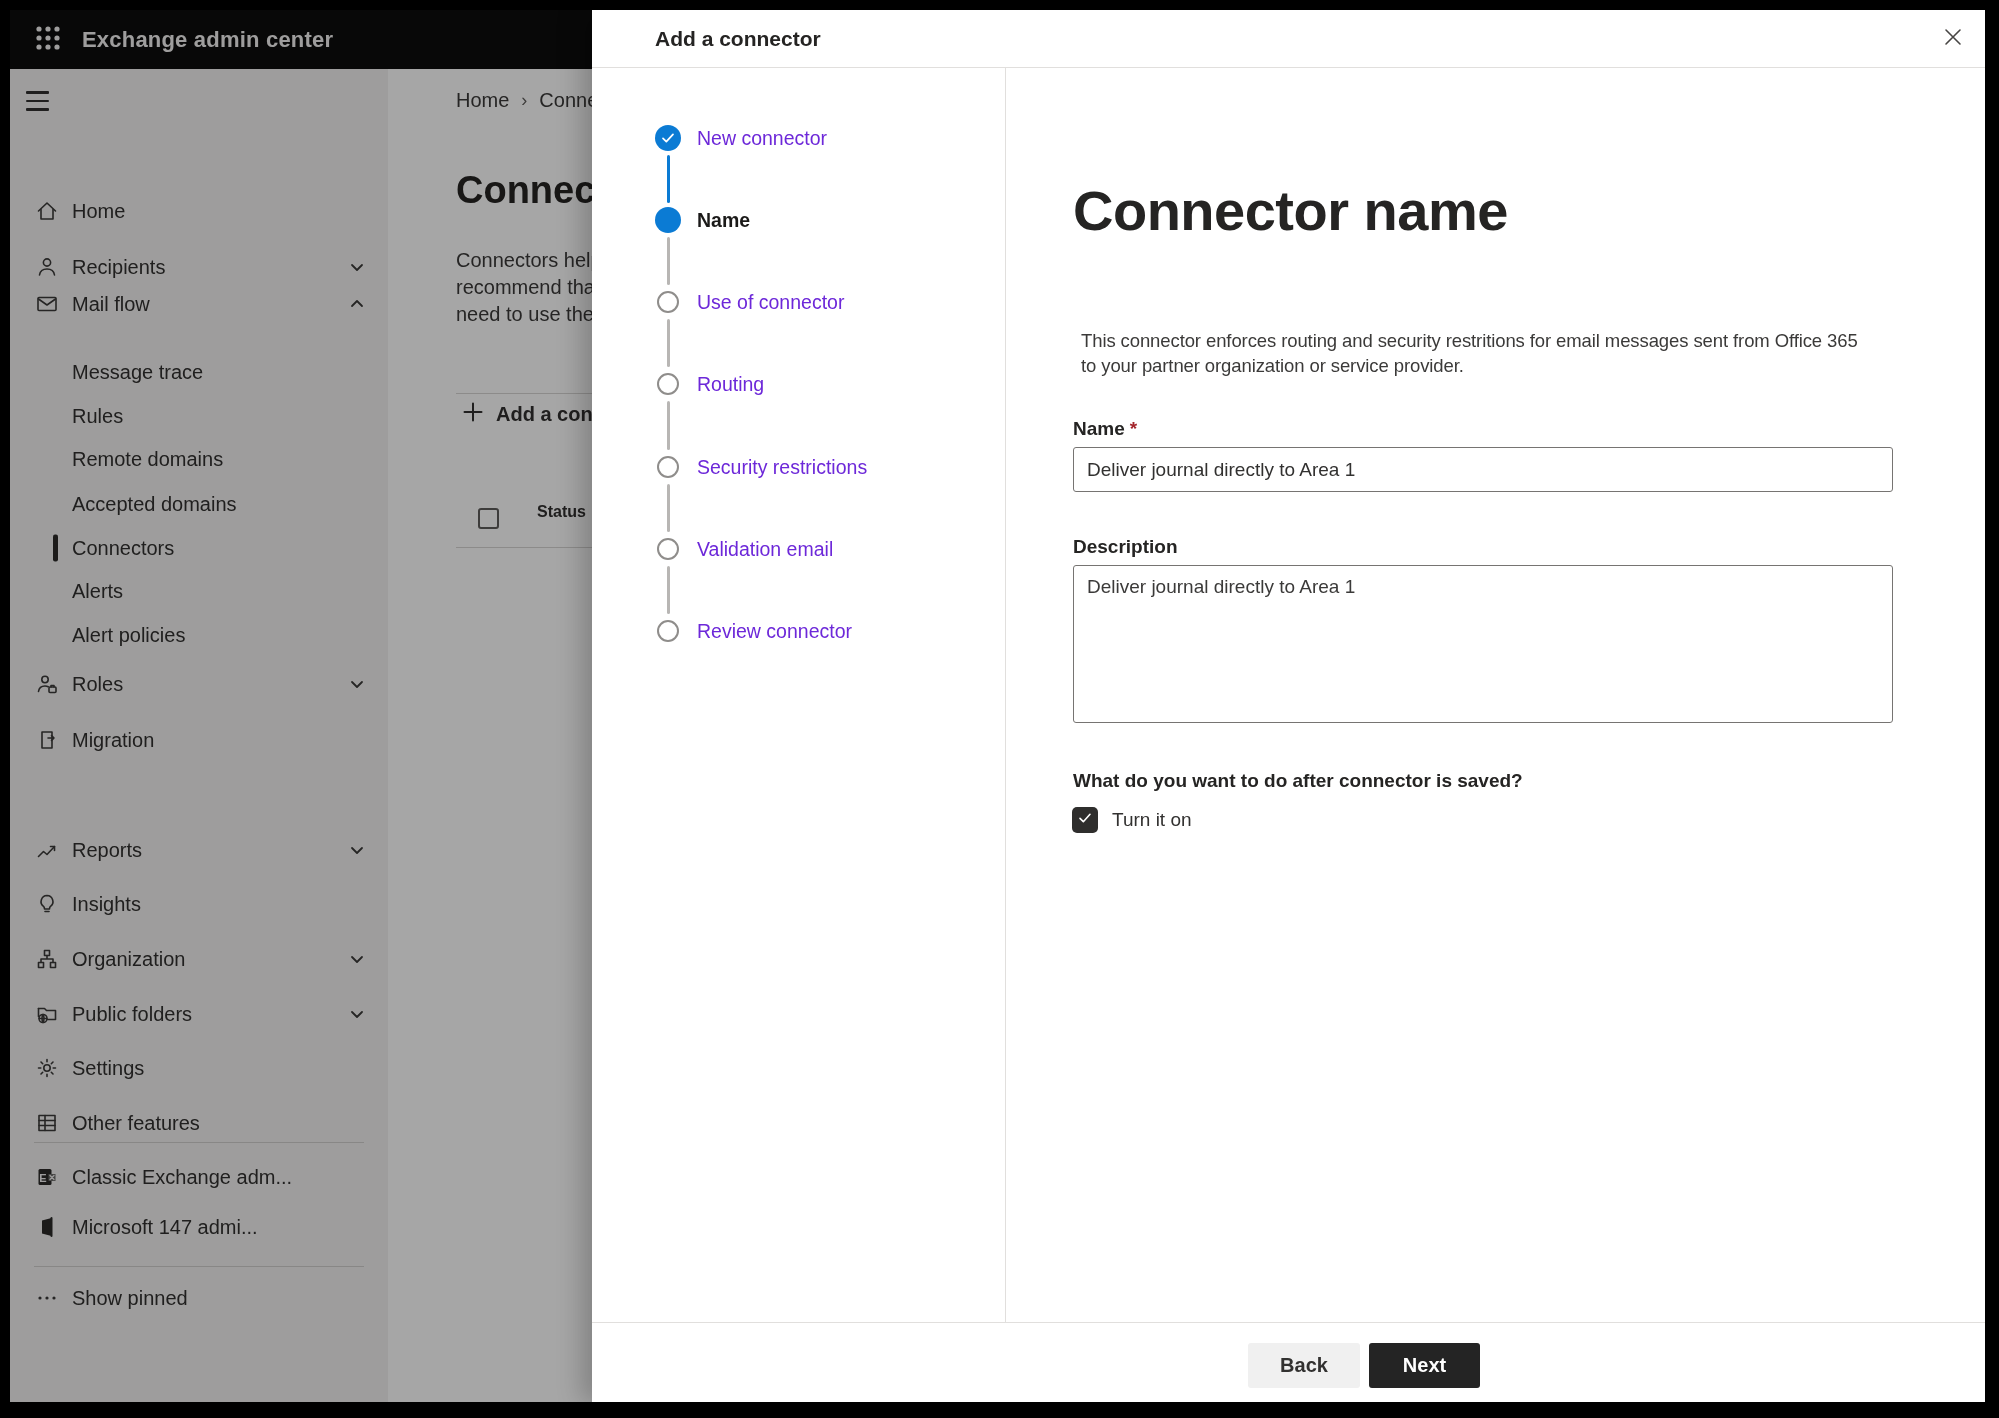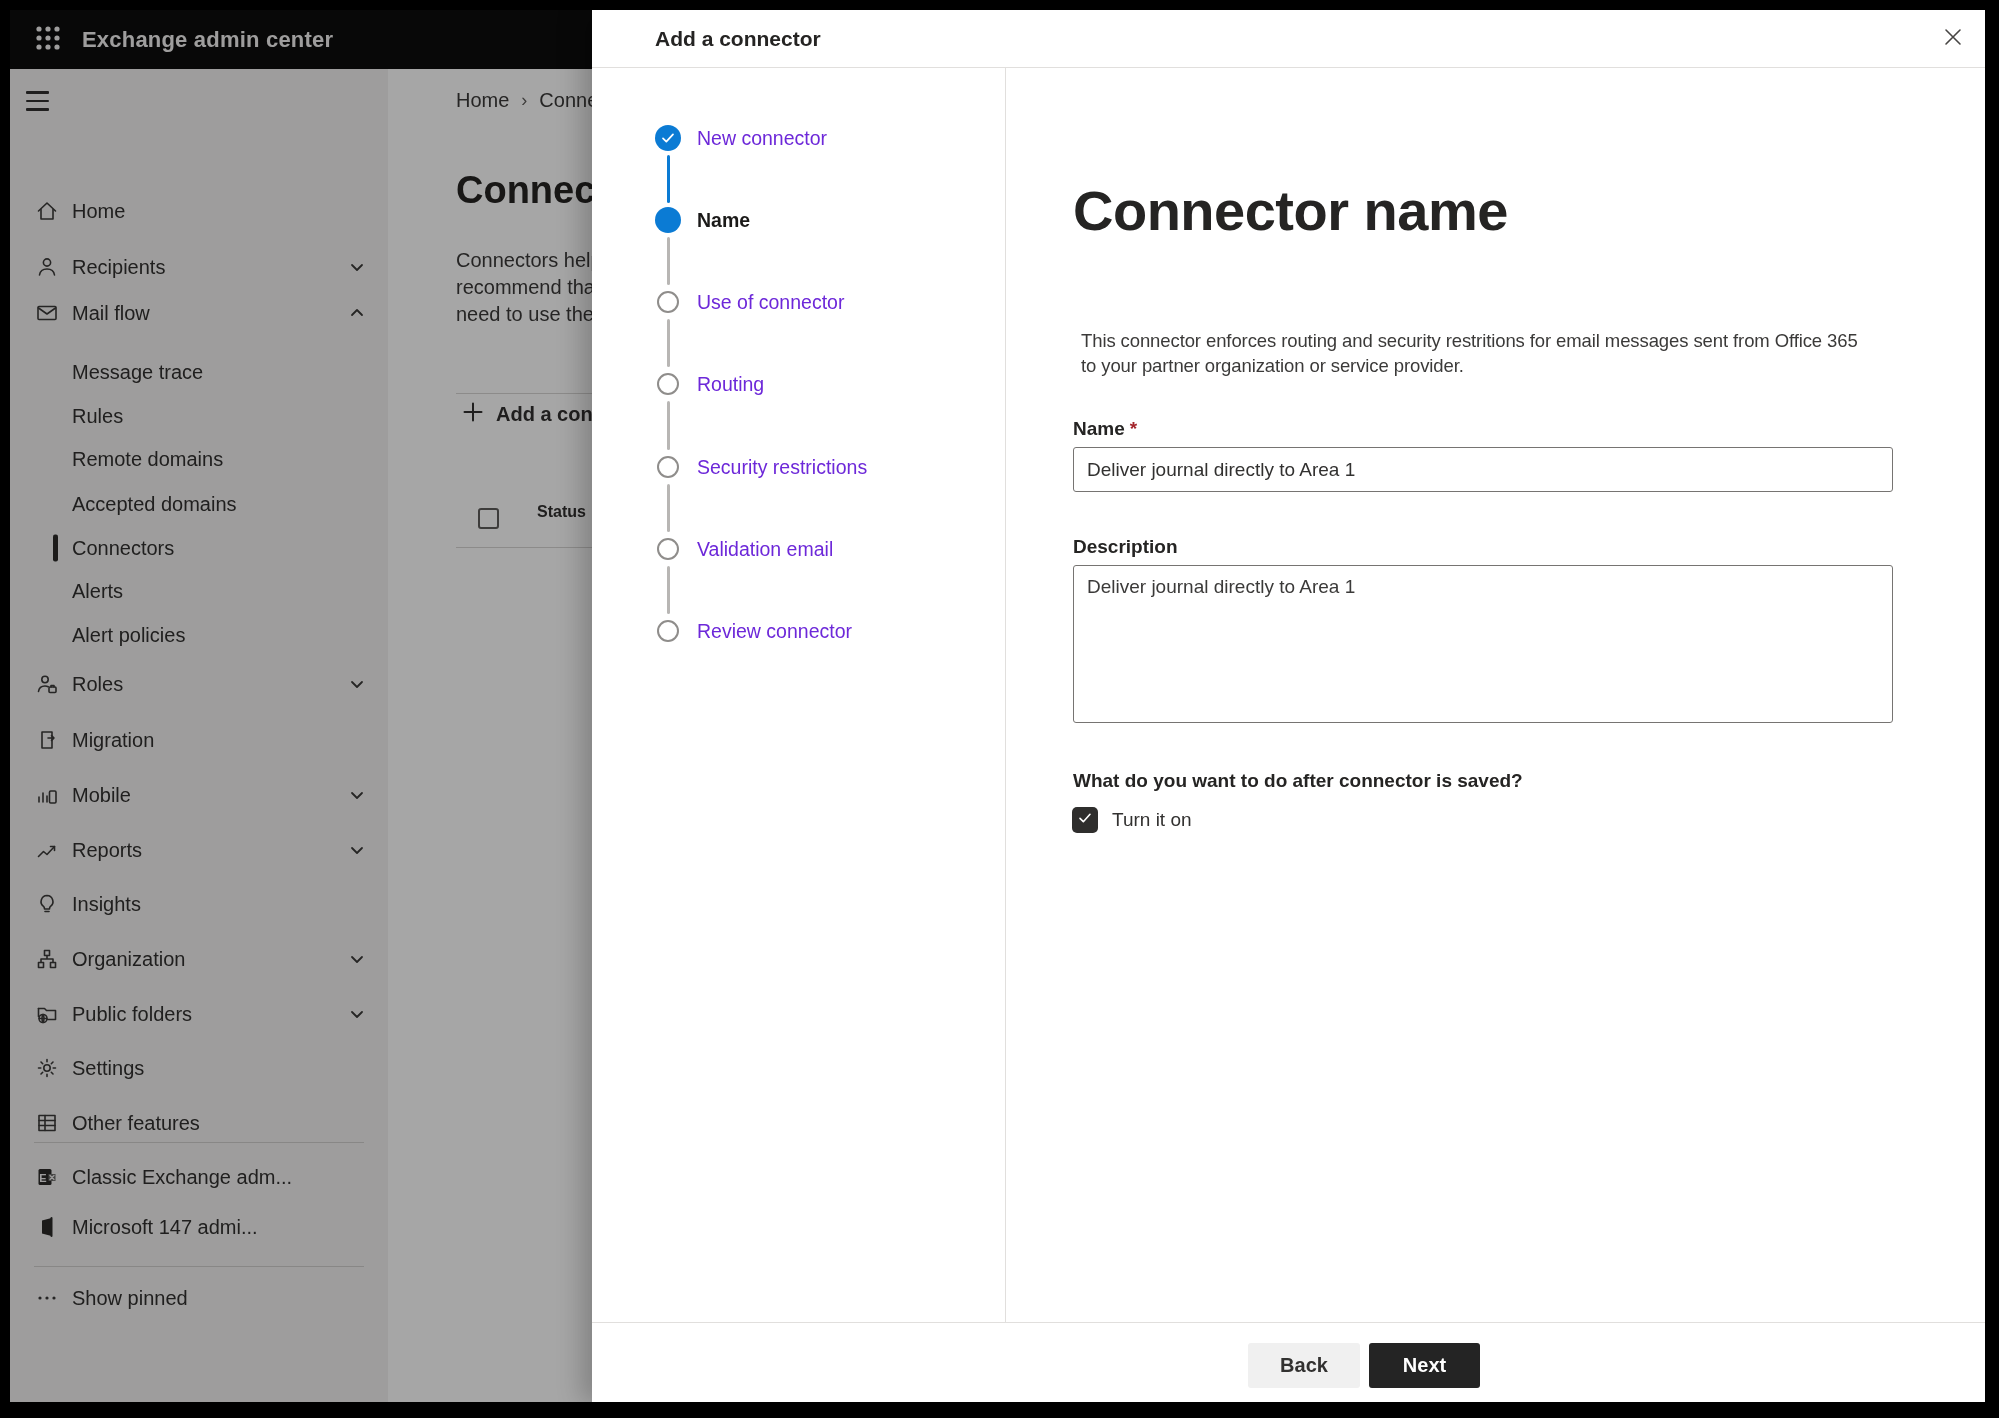--- a/index.html
+++ b/index.html
@@ -126,21 +126,21 @@
               <circle cx="12" cy="7.5" r="3.6"></circle>
               <path d="M4.5 20c.6-4.2 3.6-6 7.5-6s6.9 1.8 7.5 6"></path>
             </svg>
           </span>
         <span class="lbl">Recipients</span>
         <span class="chev"><svg width="18" height="18" viewBox="0 0 18 18">
               <path d="M4 7l5 5 5-5"></path>
             </svg></span>
       </div>
 
-      <div class="navrow" style="top:219px;height:50px">
+      <div class="navrow" style="top:210px;height:50px">
         <span class="icn">
             <svg width="24" height="24" viewBox="0 0 24 24">
               <rect x="3" y="5.5" width="18" height="13" rx="1"></rect>
               <path d="M3.5 7l8.5 6 8.5-6"></path>
             </svg>
           </span>
         <span class="lbl">Mail flow</span>
         <span class="chev"><svg width="18" height="18" viewBox="0 0 18 18">
               <path d="M4 11l5-5 5 5"></path>
             </svg></span>
@@ -187,32 +187,20 @@
       <div class="navrow" style="top:646px;height:50px">
         <span class="icn">
             <svg width="24" height="24" viewBox="0 0 24 24">
               <path d="M7 4h10v16H7z"></path>
               <path d="M13 10h6M16.5 7.5L19 10l-2.5 2.5"></path>
             </svg>
           </span>
         <span class="lbl">Migration</span>
       </div>
 
-      <div class="navrow" style="top:701px;height:50px">
-        <span class="icn">
-            <svg width="24" height="24" viewBox="0 0 24 24">
-              <path d="M4 19v-5M8 19v-9M12 19v-6"></path>
-              <rect x="14.5" y="8" width="6.5" height="12" rx="1.2"></rect>
-            </svg>
-          </span>
-        <span class="lbl">Mobile</span>
-        <span class="chev"><svg width="18" height="18" viewBox="0 0 18 18">
-              <path d="M4 7l5 5 5-5"></path>
-            </svg></span>
-      </div>
 
       <div class="navrow" style="top:756px;height:50px">
         <span class="icn">
             <svg width="24" height="24" viewBox="0 0 24 24">
               <path d="M3.5 18.5l5-5 3.5 3 7.5-8"></path>
               <path d="M15.5 8.5h4v4"></path>
             </svg>
           </span>
         <span class="lbl">Reports</span>
         <span class="chev"><svg width="18" height="18" viewBox="0 0 18 18">

